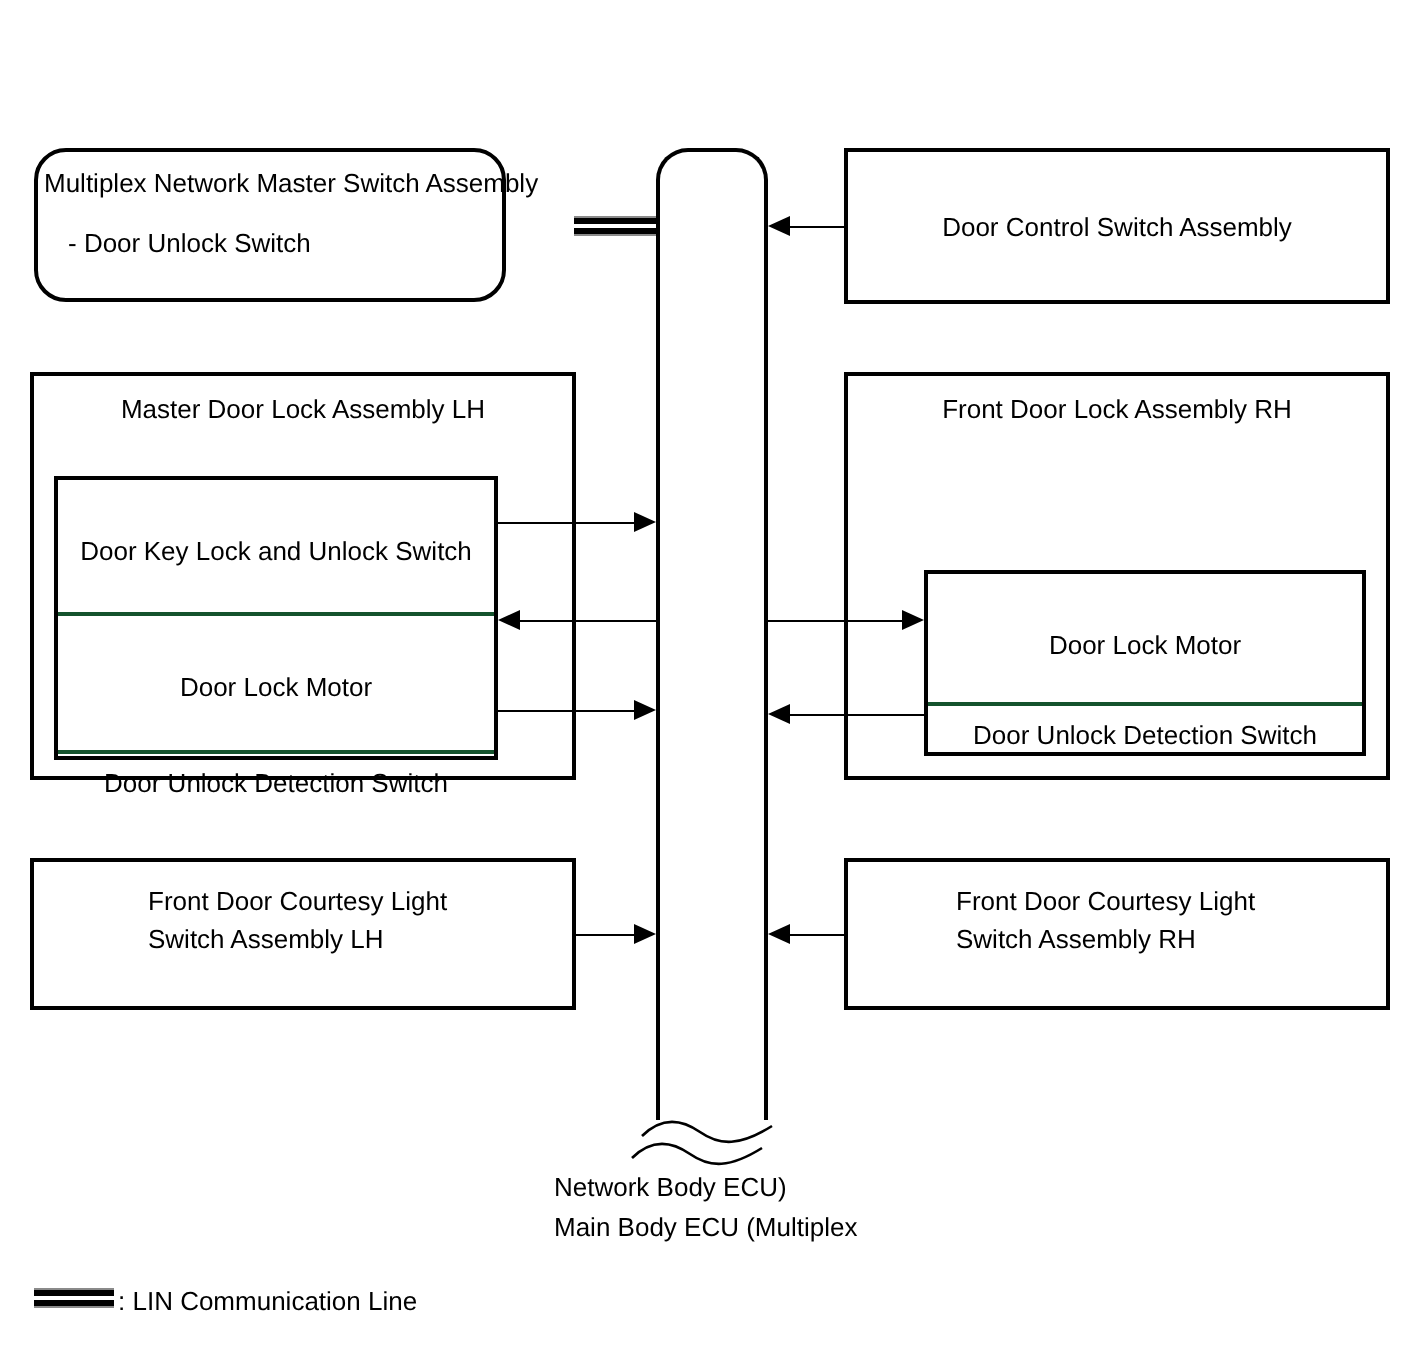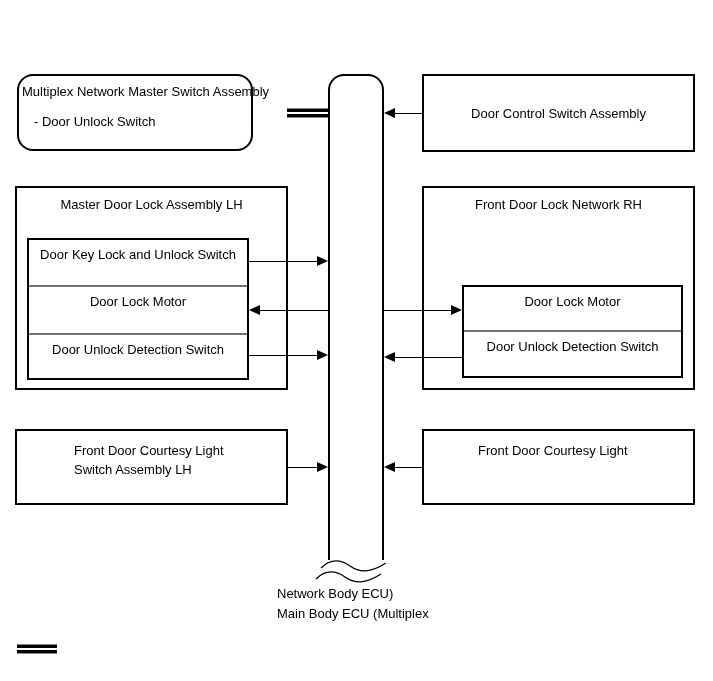--- a/index.html
+++ b/index.html
@@ -19,21 +19,21 @@
   .dcs { left:422px; top:74px; width:273px; height:78px;
          display:flex; align-items:center; justify-content:center; }
 
   .outer-lh { left:15px;  top:186px; width:273px; height:204px; }
   .outer-rh { left:422px; top:186px; width:273px; height:204px; }
   .outer-title { text-align:center; padding-top:9px; }
 
   .inner-lh { left:27px;  top:238px; width:222px; height:142px; }
   .inner-rh { left:462px; top:285px; width:221px; height:93px;  }
   .row { box-sizing:border-box; text-align:center; padding-top:7px; }
-  .divider { border-bottom:2px solid #737373; }
+  .divider { border-bottom:2px solid #14532d;margin-top:21px; }
   .inner-lh .ra { height:47px; } .inner-lh .rb { height:48px; } .inner-lh .rc { height:43px; }
   .inner-rh .ra { height:45px; } .inner-rh .rb { height:44px; }
 
   .courtesy-lh { left:15px;  top:429px; width:273px; height:76px; padding:10px 0 0 57px; line-height:19px; }
   .courtesy-rh { left:422px; top:429px; width:273px; height:76px; padding:10px 0 0 54px; line-height:19px; }
 
   
   .bus { position:absolute; left:328px; top:74px; width:56px; height:486px;
          box-sizing:border-box; background:#fff;
          border:2px solid #000; border-bottom:none; border-radius:16px 16px 0 0; }
@@ -106,21 +106,21 @@
   <div>
     <div class="hline" style="left:260px;top:310px;width:68px"></div>
     <div class="head-l" style="left:249px;top:305px"></div>
   </div>
   <div>
     <div class="hline" style="left:249px;top:355px;width:69px"></div>
     <div class="head-r" style="left:317px;top:350px"></div>
   </div>
 
   <div class="box outer-rh">
-    <div class="outer-title nowrap">Front Door Lock Network RH</div>
+    <div class="outer-title nowrap">Front Door Lock Assembly RH</div>
   </div>
   <div class="box inner-rh">
     <div class="row ra divider">Door Lock Motor</div>
     <div class="row rb">Door Unlock Detection Switch</div>
   </div>
   <div>
     <div class="hline" style="left:384px;top:310px;width:67px"></div>
     <div class="head-r" style="left:451px;top:305px"></div>
   </div>
   <div>
@@ -132,21 +132,23 @@
     <div class="nowrap">Front Door Courtesy Light</div>
     <div class="nowrap">Switch Assembly LH</div>
   </div>
   <div>
     <div class="hline" style="left:288px;top:467px;width:30px"></div>
     <div class="head-r" style="left:317px;top:462px"></div>
   </div>
 
   <div class="box courtesy-rh">
     <div class="nowrap">Front Door Courtesy Light</div>
+    <div class="nowrap">Switch Assembly RH</div>
   </div>
   <div>
     <div class="hline" style="left:395px;top:467px;width:27px"></div>
     <div class="head-l" style="left:384px;top:462px"></div>
   </div>
 
   <div class="lin-band legend-band"></div>
+  <div class="legend-text">: LIN Communication Line</div>
 
 </div>
 
 </body></html>

